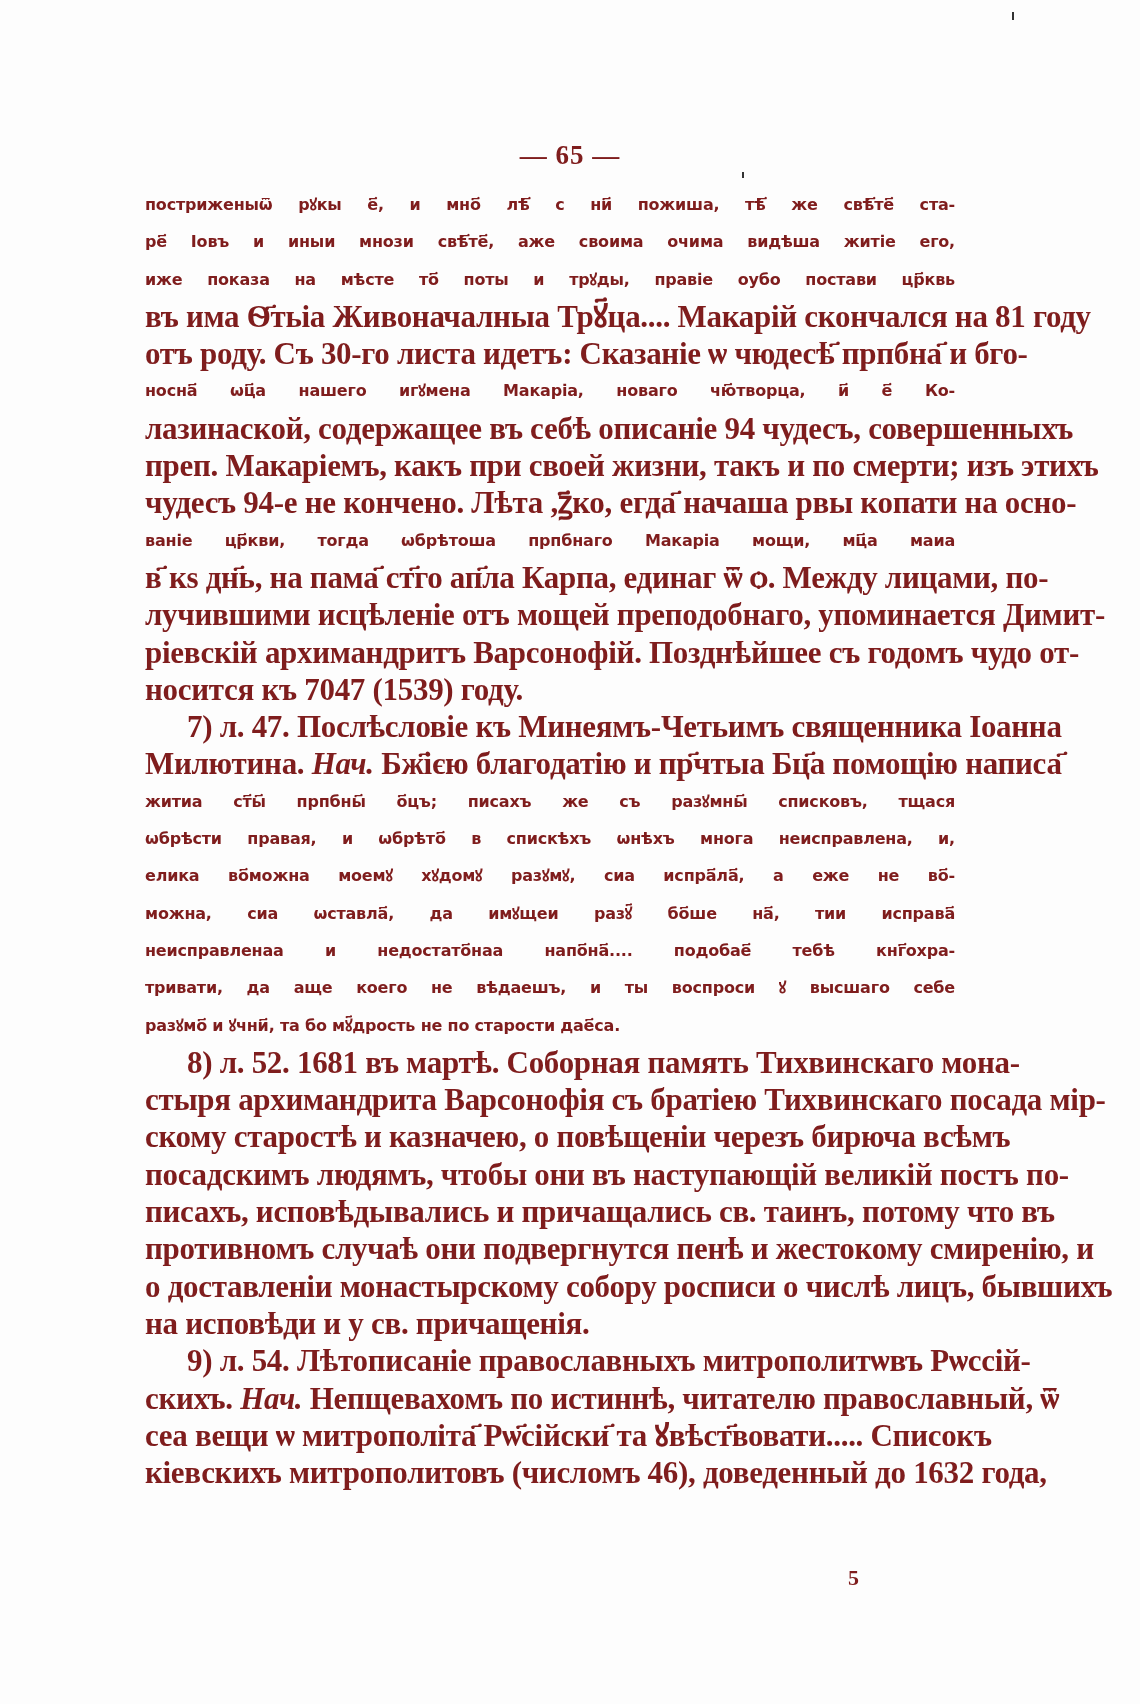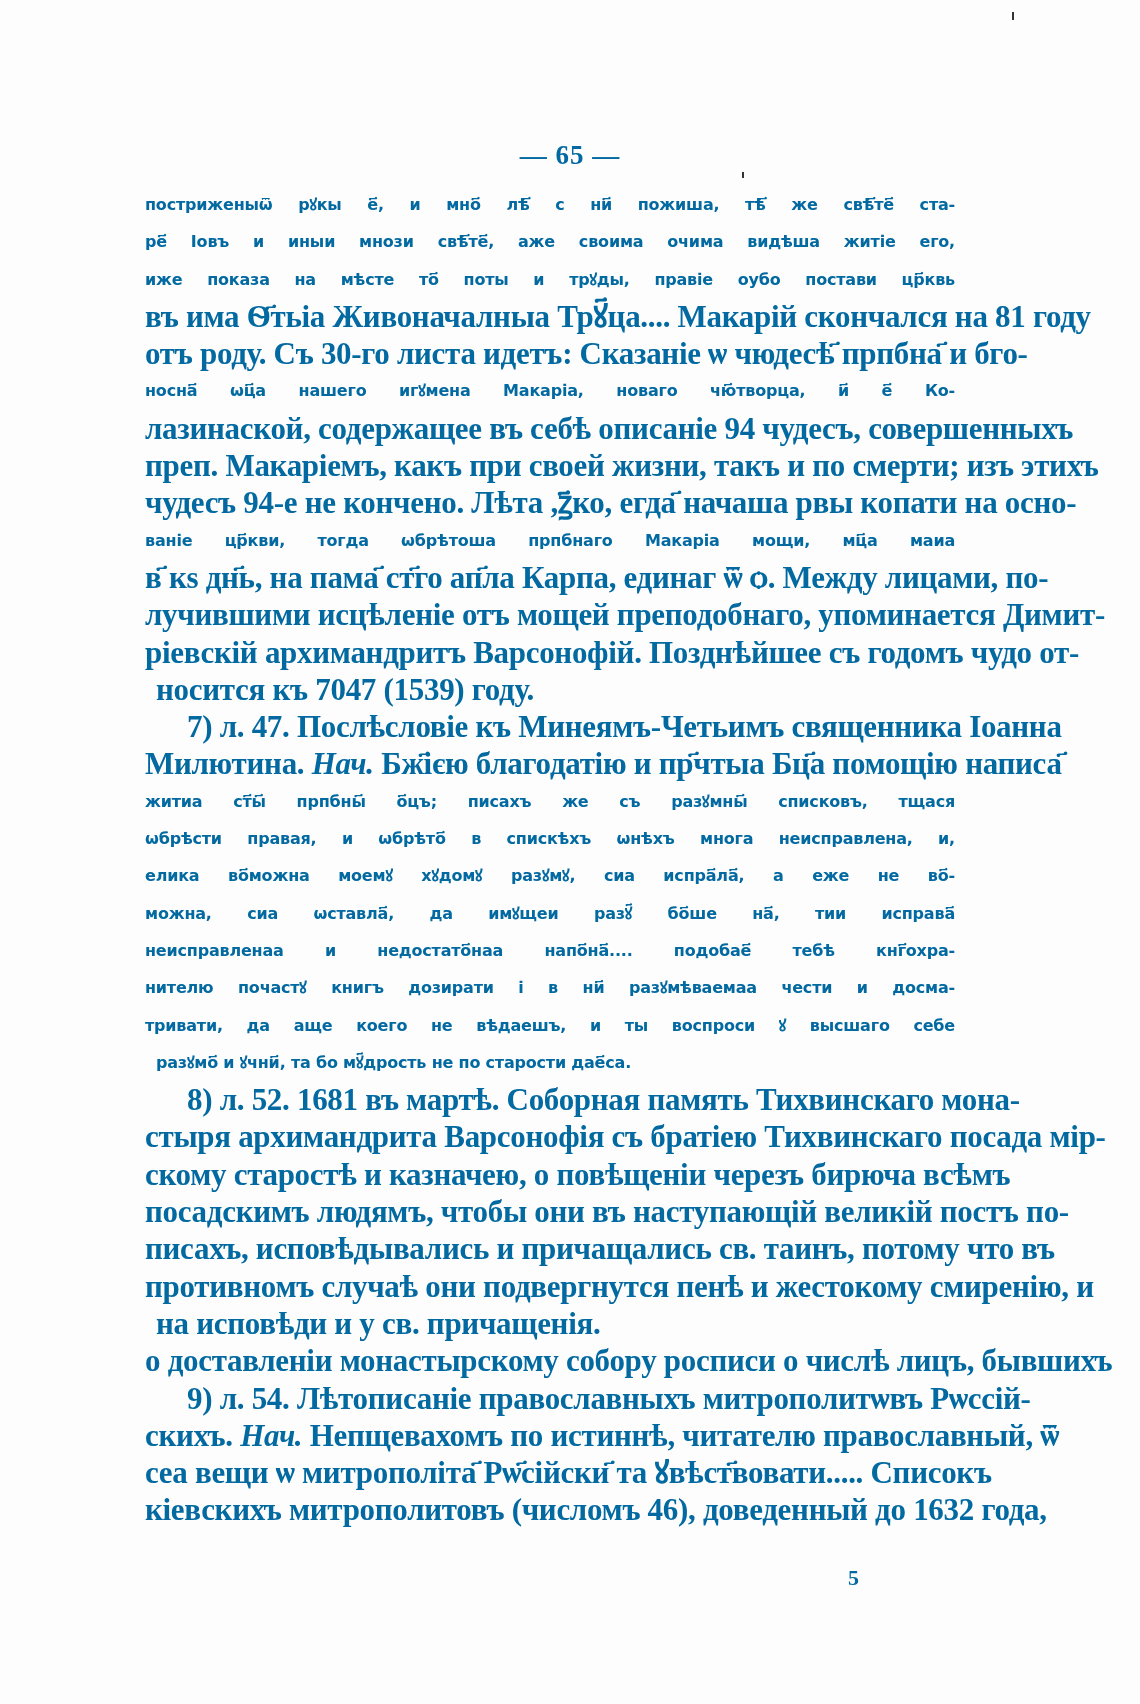--- a/index.html
+++ b/index.html
@@ -1,33 +1,33 @@
 <!DOCTYPE html>
 <html><head>
 <meta charset="utf-8">
 <style>
   html, body { margin: 0; padding: 0; background: #ffffff; }
   body { width: 1140px; height: 1704px; position: relative; overflow: hidden; }
   .page {
     position: absolute; left: 0; top: 0; width: 1140px; height: 1704px;
-    background: #fdfdfd; color: #0369a1;
+    background: #fdfdfd; color: #7f1d1d;
     font-family: "Liberation Serif", "DejaVu Serif", serif;
   }
   .page-number {
     position: absolute; top: 140px; left: 0; width: 1140px; text-align: center;
     font-size: 27px; font-weight: bold; letter-spacing: 1px;
   }
   .stray { position: absolute; width: 2px; height: 8px; background: #333; }
   .text-block { position: absolute; left: 145px; top: 186px; width: 810px; }
   .line {
     height: 37.3px; line-height: 37.3px; font-size: 31px; font-weight: bold;
     white-space: nowrap; text-align: justify; text-align-last: justify;
     letter-spacing: -0.3px;
   }
-  .line.last { text-align-last: left; margin-left: 11px; }
+  .line.last { text-align-last: left; }
   .line.indent { padding-left: 42px; }
   .slav { font-family: "DejaVu Sans", sans-serif; font-weight: bold; font-size: 16px; letter-spacing: -0.2px; }
   .ital { font-style: italic; }
   .signature {
     position: absolute; top: 1565px; left: 848px; font-size: 22px; font-weight: bold;
   }
 </style>
 </head>
 <body>
 
@@ -50,30 +50,29 @@
       <div class="line">лучившими исцѣленіе отъ мощей преподобнаго, упоминается Димит-</div>
       <div class="line">ріевскій архимандритъ Варсонофій. Позднѣйшее съ годомъ чудо от-</div>
       <div class="line last">носится къ 7047 (1539) году.</div>
       <div class="line indent">7) л. 47. Послѣсловіе къ Минеямъ-Четьимъ священника Іоанна</div>
       <div class="line">Милютина. <span class="ital">Нач.</span> Бж҃ією благодатію и пр҃чтыа Бц҃а помощію написа҃</div>
       <div class="line slav">житиа ст҃ы҃ прпбны҃ о҃цъ; писахъ же съ разꙋмны҃ списковъ, тщася</div>
       <div class="line slav">ѡбрѣсти правая, и ѡбрѣто҃ в спискѣхъ ѡнѣхъ многа неисправлена, и,</div>
       <div class="line slav">елика во҃можна моемꙋ хꙋдомꙋ разꙋмꙋ, сиа испра҃ла҃, а еже не во҃-</div>
       <div class="line slav">можна, сиа ѡставла҃, да имꙋщеи разꙋ҃ бо҃ше на҃, тии исправа҃</div>
       <div class="line slav">неисправленаа и недостато҃наа напо҃на҃.... подобае҃ тебѣ кнг҃охра-</div>
-      <div class="line slav">нителю почастꙋ книгъ дозирати і в ни҃ разꙋмѣваемаа чести и досма-</div>
       <div class="line slav">тривати, да аще коего не вѣдаешъ, и ты воспроси ꙋ высшаго себе</div>
       <div class="line last slav">разꙋмо҃ и ꙋчни҃, та бо мꙋ҃дрость не по старости дае҃са.</div>
       <div class="line indent">8) л. 52. 1681 въ мартѣ. Соборная память Тихвинскаго мона-</div>
       <div class="line">стыря архимандрита Варсонофія съ братіею Тихвинскаго посада мір-</div>
       <div class="line">скому старостѣ и казначею, о повѣщеніи черезъ бирюча всѣмъ</div>
       <div class="line">посадскимъ людямъ, чтобы они въ наступающій великій постъ по-</div>
       <div class="line">писахъ, исповѣдывались и причащались св. таинъ, потому что въ</div>
       <div class="line">противномъ случаѣ они подвергнутся пенѣ и жестокому смиренію, и</div>
+      <div class="line">о доставленіи монастырскому собору росписи о числѣ лицъ, бывшихъ</div>
       <div class="line last">на исповѣди и у св. причащенія.</div>
-      <div class="line">о доставленіи монастырскому собору росписи о числѣ лицъ, бывшихъ</div>
       <div class="line indent">9) л. 54. Лѣтописаніе православныхъ митрополитѡвъ Рѡссій-</div>
       <div class="line">скихъ. <span class="ital">Нач.</span> Непщевахомъ по истиннѣ, читателю православный, ѿ</div>
       <div class="line">сеа вещи ѡ митрополіта҃ Рѡ҃сійски҃ та ꙋвѣст҃вовати..... Списокъ</div>
       <div class="line">кіевскихъ митрополитовъ (числомъ 46), доведенный до 1632 года,</div>
     </div>
   <div class="signature">5</div>
 </div>
 
 </body></html>

